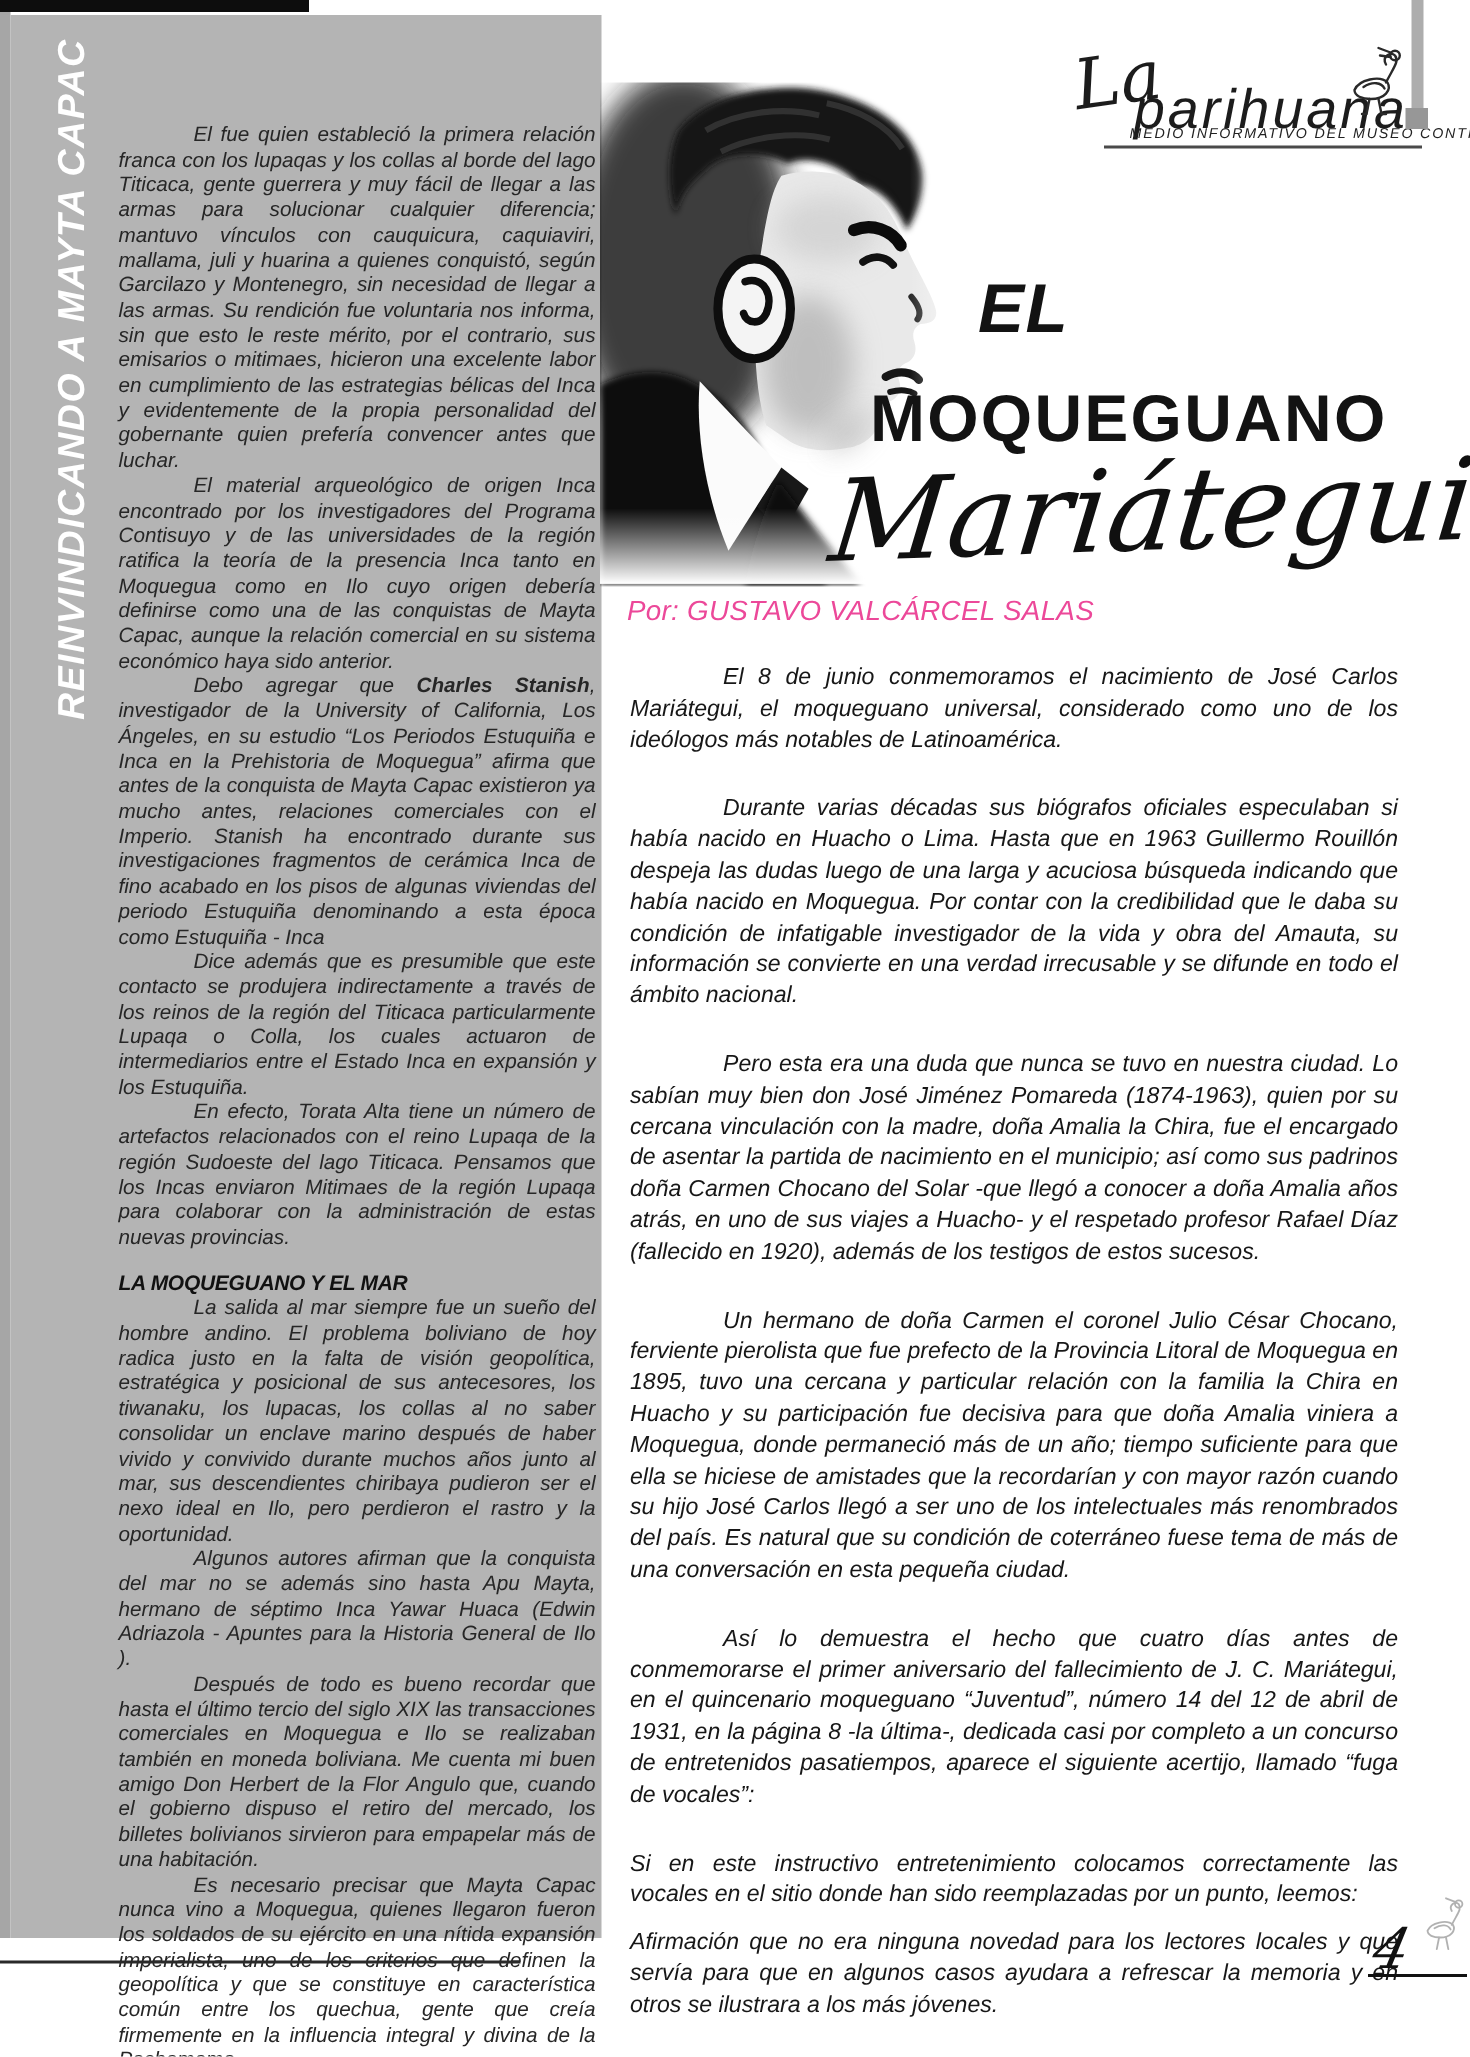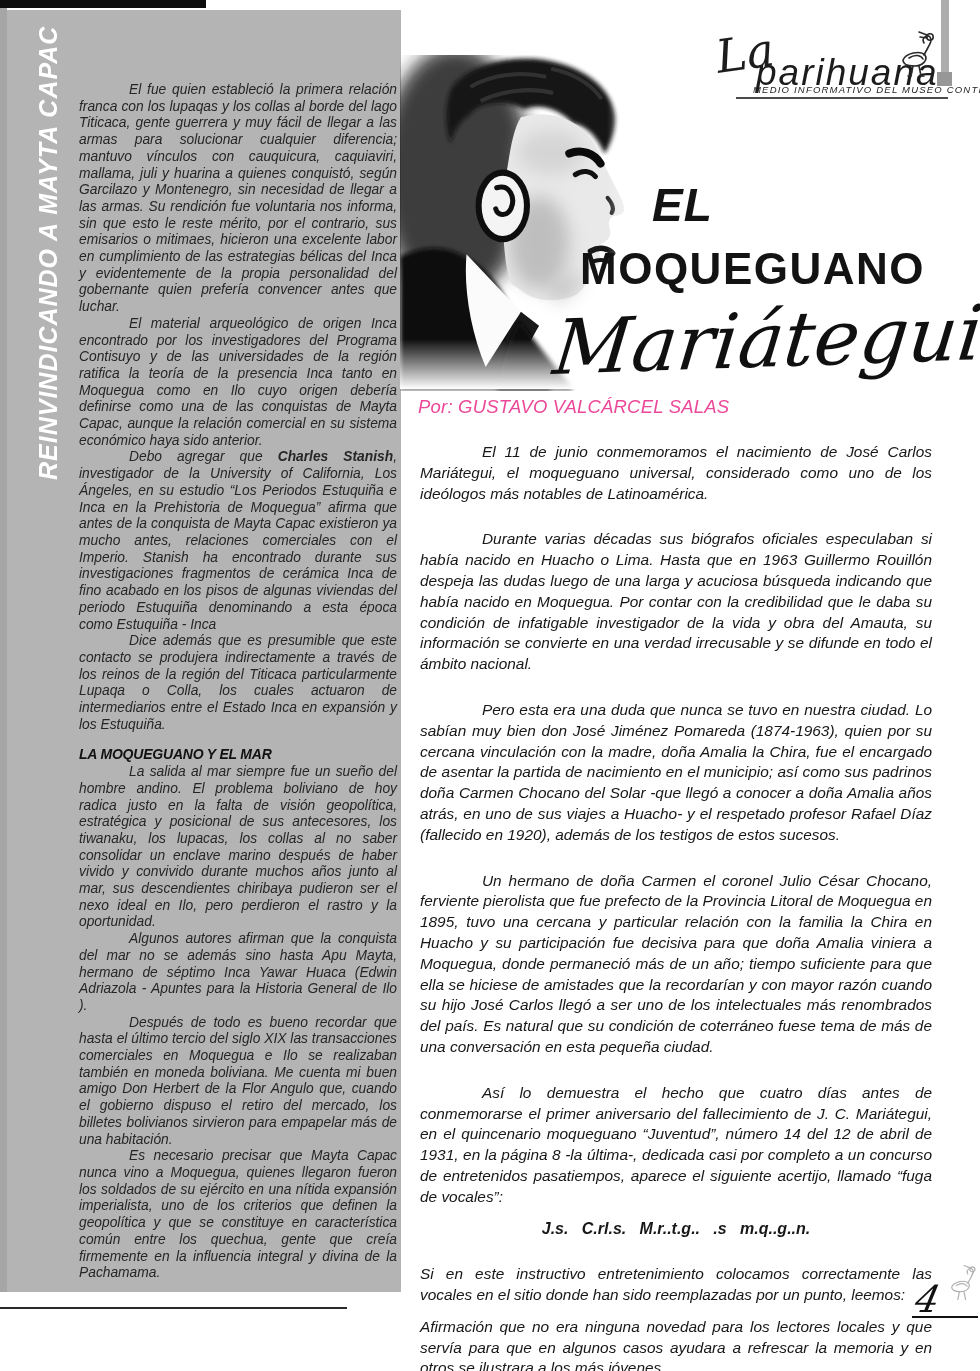--- a/index.html
+++ b/index.html
@@ -50,21 +50,21 @@
 
   
   .portrait{position:absolute;left:400px;top:55px;width:262px;height:336px;}
 
   
   .title-el{
     position:absolute;left:652px;top:178px;font-size:46px;font-weight:bold;
     color:#131313;letter-spacing:1px;font-style:italic;
   }
   .title-moqueguano{
-    position:absolute;left:580px;top:244px;font-size:44px;font-weight:bold;
+    position:absolute;left:580px;top:255px;font-size:44px;font-weight:bold;
     color:#131313;letter-spacing:1.5px;
   }
   .title-script{
     position:absolute;left:555px;top:296px;width:400px;text-align:center;
     font-family:"DejaVu Serif",serif;font-style:italic;font-size:76px;
     color:#101010;transform:skewX(-8deg) rotate(-2deg);
   }
   .byline{
     position:absolute;left:418px;top:396px;font-size:18.5px;font-style:italic;
     color:#ec4899;letter-spacing:0.2px;
@@ -102,20 +102,21 @@
 <div class="top-black-bar"></div>
 <div class="edge-strip"></div>
 <div class="gray-panel"></div>
 <div class="vertical-title">REINVINDICANDO A MAYTA CAPAC</div>
 
 <div class="sidebar-text">
   <p class="sp">El fue quien estableció la primera relación franca con los lupaqas y los collas al borde del lago Titicaca, gente guerrera y muy fácil de llegar a las armas para solucionar cualquier diferencia; mantuvo vínculos con cauquicura, caquiaviri, mallama, juli y huarina a quienes conquistó, según Garcilazo y Montenegro, sin necesidad de llegar a las armas. Su rendición fue voluntaria nos informa, sin que esto le reste mérito, por el contrario, sus emisarios o mitimaes, hicieron una excelente labor en cumplimiento de las estrategias bélicas del Inca y evidentemente de la propia personalidad del gobernante quien prefería convencer antes que luchar.</p>
   <p class="sp">El material arqueológico de origen Inca encontrado por los investigadores del Programa Contisuyo y de las universidades de la región  ratifica la teoría de la presencia Inca tanto en Moquegua como en Ilo cuyo origen debería definirse como una de las conquistas de Mayta Capac, aunque la relación comercial en su sistema económico haya sido anterior.</p>
   <p class="sp"><span>Debo agregar que </span><span class="bold">Charles Stanish</span><span>, investigador de la University of California, Los Ángeles, en su estudio “Los Periodos Estuquiña e Inca en la Prehistoria de Moquegua” afirma que antes de la conquista de Mayta Capac existieron ya mucho antes, relaciones comerciales con el Imperio. Stanish ha encontrado durante sus investigaciones fragmentos de cerámica Inca de fino acabado en los pisos de algunas viviendas del periodo Estuquiña denominando a esta época como Estuquiña - Inca</span></p>
   <p class="sp">Dice además que es presumible que este contacto se produjera indirectamente a través de los reinos de la región del Titicaca particularmente Lupaqa o Colla, los cuales actuaron de intermediarios  entre el Estado Inca  en expansión  y los Estuquiña.</p>
+  <p class="sp">En efecto, Torata Alta tiene un número de artefactos relacionados con el reino Lupaqa de la región Sudoeste del lago Titicaca. Pensamos que los Incas enviaron Mitimaes de la región Lupaqa para colaborar con la administración de estas nuevas provincias.</p>
   <p class="sp sidebar-heading">LA MOQUEGUANO Y EL MAR</p>
   <p class="sp">La salida al mar siempre fue un sueño del hombre andino. El problema boliviano de hoy radica justo en la falta de visión geopolítica, estratégica y posicional de sus antecesores, los tiwanaku, los lupacas, los collas al no saber consolidar un enclave marino después de haber vivido y convivido durante muchos años junto al mar, sus descendientes chiribaya pudieron ser el nexo ideal en Ilo,  pero perdieron  el rastro y la oportunidad.</p>
   <p class="sp">Algunos autores afirman que la conquista del mar no se además sino hasta Apu Mayta, hermano de séptimo Inca Yawar Huaca (Edwin Adriazola - Apuntes para la Historia General de Ilo ).</p>
   <p class="sp">Después de todo es bueno recordar que hasta el último tercio del siglo XIX las transacciones comerciales en Moquegua e Ilo se realizaban también en moneda boliviana. Me cuenta mi buen amigo Don Herbert de la Flor Angulo que, cuando el gobierno dispuso el retiro del mercado, los billetes bolivianos sirvieron  para empapelar más de una habitación.</p>
   <p class="sp">Es necesario precisar que Mayta Capac nunca vino a Moquegua, quienes llegaron fueron los soldados de su ejército en una nítida expansión imperialista, uno de los criterios que definen la geopolítica y que se constituye en característica común entre los quechua, gente que creía firmemente en la influencia integral y divina de la Pachamama.</p>
 
 </div>
 <div class="panel-bottom-rule"></div>
 
 <div class="masthead-la">La</div>
@@ -175,26 +176,25 @@
     <rect x="0" y="280" width="260" height="50" fill="url(#fadeB)"></rect>
   </svg>
 </div>
 
 <div class="title-el">EL</div>
 <div class="title-moqueguano">MOQUEGUANO</div>
 <div class="title-script">Mariátegui</div>
 <div class="byline">Por: GUSTAVO VALCÁRCEL SALAS</div>
 
 <div class="article-body">
-  <p class="rp">El 11 de junio conmemoramos el nacimiento de José Carlos Mariátegui, el moqueguano universal, considerado como uno de los ideólogos más notables de Latinoamérica.</p>
+  <p class="rp">El 8 de junio conmemoramos el nacimiento de José Carlos Mariátegui, el moqueguano universal, considerado como uno de los ideólogos más notables de Latinoamérica.</p>
   <p class="rp gap-top">Durante varias décadas sus biógrafos oficiales especulaban si había nacido en Huacho o Lima. Hasta que en 1963 Guillermo Rouillón despeja las dudas luego de una larga y acuciosa búsqueda indicando que había nacido en Moquegua. Por contar con la credibilidad que le daba su condición de infatigable investigador de la vida y obra del Amauta, su información se convierte en una verdad irrecusable y se difunde en todo el ámbito nacional.</p>
   <p class="rp gap-top">Pero esta era una duda que nunca se tuvo en nuestra ciudad. Lo sabían muy bien don José Jiménez Pomareda (1874-1963), quien por su cercana vinculación con la madre, doña Amalia la Chira, fue el encargado de asentar la partida de nacimiento en el municipio; así como sus padrinos doña Carmen Chocano del Solar -que llegó a conocer a doña Amalia años atrás, en uno de sus viajes a Huacho- y el respetado profesor Rafael Díaz (fallecido en 1920), además de los testigos de estos sucesos.</p>
   <p class="rp gap-top">Un hermano de doña Carmen el coronel Julio César Chocano, ferviente pierolista que fue prefecto de la Provincia Litoral de Moquegua en 1895, tuvo una cercana y particular relación con la familia la Chira en Huacho y su participación fue decisiva para que doña Amalia viniera a Moquegua, donde permaneció más de un año; tiempo suficiente para que ella se hiciese de amistades que la recordarían y con mayor razón cuando su hijo José Carlos llegó a ser uno de los intelectuales más renombrados del país. Es natural que su condición de coterráneo fuese tema de más de una conversación en esta pequeña ciudad.</p>
   <p class="rp gap-top">Así lo demuestra el hecho que cuatro días antes de conmemorarse el primer aniversario del fallecimiento de J. C. Mariátegui, en el quincenario moqueguano “Juventud”, número 14 del 12 de abril de 1931, en la página 8 -la última-, dedicada casi por completo a un concurso de entretenidos pasatiempos, aparece el siguiente acertijo, llamado “fuga de vocales”:</p>
-  <p class="puzzle-line">J.s.   C.rl.s.   M.r..t.g..   .s   m.q..g..n.</p>
   <p class="rp no-indent gap-top">Si en este instructivo entretenimiento colocamos correctamente las vocales en el sitio donde han sido reemplazadas por un punto, leemos:</p>
   <p class="rp no-indent">Afirmación que no era ninguna novedad para los lectores locales y que servía para que en algunos casos ayudara a refrescar la memoria y en otros se ilustrara a los más jóvenes.</p>
 
 </div>
 
 <div class="page-number">4</div>
 <div class="page-number-rule"></div>
 <div class="page-bird">
   <svg width="40" height="44" viewBox="0 0 52 52" fill="none" stroke="#555" stroke-width="1.6" stroke-linecap="round">
     <path d="M10,30 C13,23 27,20 32,25 C35,30 30,36 21,36 C15,36 10,34 10,30 Z"></path>

